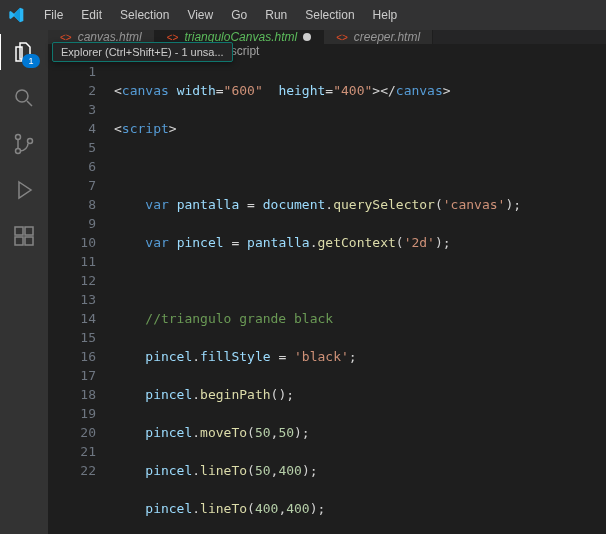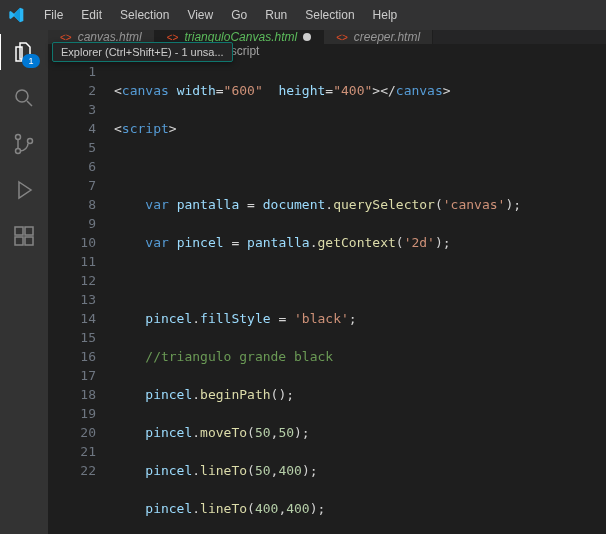--- a/index.html
+++ b/index.html
@@ -179,22 +179,22 @@
         <div class="line">21</div>
         <div class="line">22</div>
       </div>
       <div class="code">
 <div class="line"><span class="c-p">&lt;</span><span class="c-tag">canvas</span> <span class="c-attr">width</span><span class="c-p">=</span><span class="c-str">"600"</span>  <span class="c-attr">height</span><span class="c-p">=</span><span class="c-str">"400"</span><span class="c-p">&gt;&lt;/</span><span class="c-tag">canvas</span><span class="c-p">&gt;</span></div>
 <div class="line"><span class="c-p">&lt;</span><span class="c-tag">script</span><span class="c-p">&gt;</span></div>
 <div class="line"></div>
 <div class="line">    <span class="c-kw">var</span> <span class="c-var">pantalla</span> <span class="c-p">=</span> <span class="c-var">document</span><span class="c-p">.</span><span class="c-fn">querySelector</span><span class="c-p">(</span><span class="c-str">'canvas'</span><span class="c-p">);</span></div>
 <div class="line">    <span class="c-kw">var</span> <span class="c-var">pincel</span> <span class="c-p">=</span> <span class="c-var">pantalla</span><span class="c-p">.</span><span class="c-fn">getContext</span><span class="c-p">(</span><span class="c-str">'2d'</span><span class="c-p">);</span></div>
 <div class="line"></div>
+<div class="line">    <span class="c-cm">//triangulo grande black</span></div>
 <div class="line">    <span class="c-var">pincel</span><span class="c-p">.</span><span class="c-var">fillStyle</span> <span class="c-p">=</span> <span class="c-str">'black'</span><span class="c-p">;</span></div>
-<div class="line">    <span class="c-cm">//triangulo grande black</span></div>
 <div class="line">    <span class="c-var">pincel</span><span class="c-p">.</span><span class="c-fn">beginPath</span><span class="c-p">();</span></div>
 <div class="line">    <span class="c-var">pincel</span><span class="c-p">.</span><span class="c-fn">moveTo</span><span class="c-p">(</span><span class="c-num">50</span><span class="c-p">,</span><span class="c-num">50</span><span class="c-p">);</span></div>
 <div class="line">    <span class="c-var">pincel</span><span class="c-p">.</span><span class="c-fn">lineTo</span><span class="c-p">(</span><span class="c-num">50</span><span class="c-p">,</span><span class="c-num">400</span><span class="c-p">);</span></div>
 <div class="line">    <span class="c-var">pincel</span><span class="c-p">.</span><span class="c-fn">lineTo</span><span class="c-p">(</span><span class="c-num">400</span><span class="c-p">,</span><span class="c-num">400</span><span class="c-p">);</span></div>
 
 
 
 
 
 

